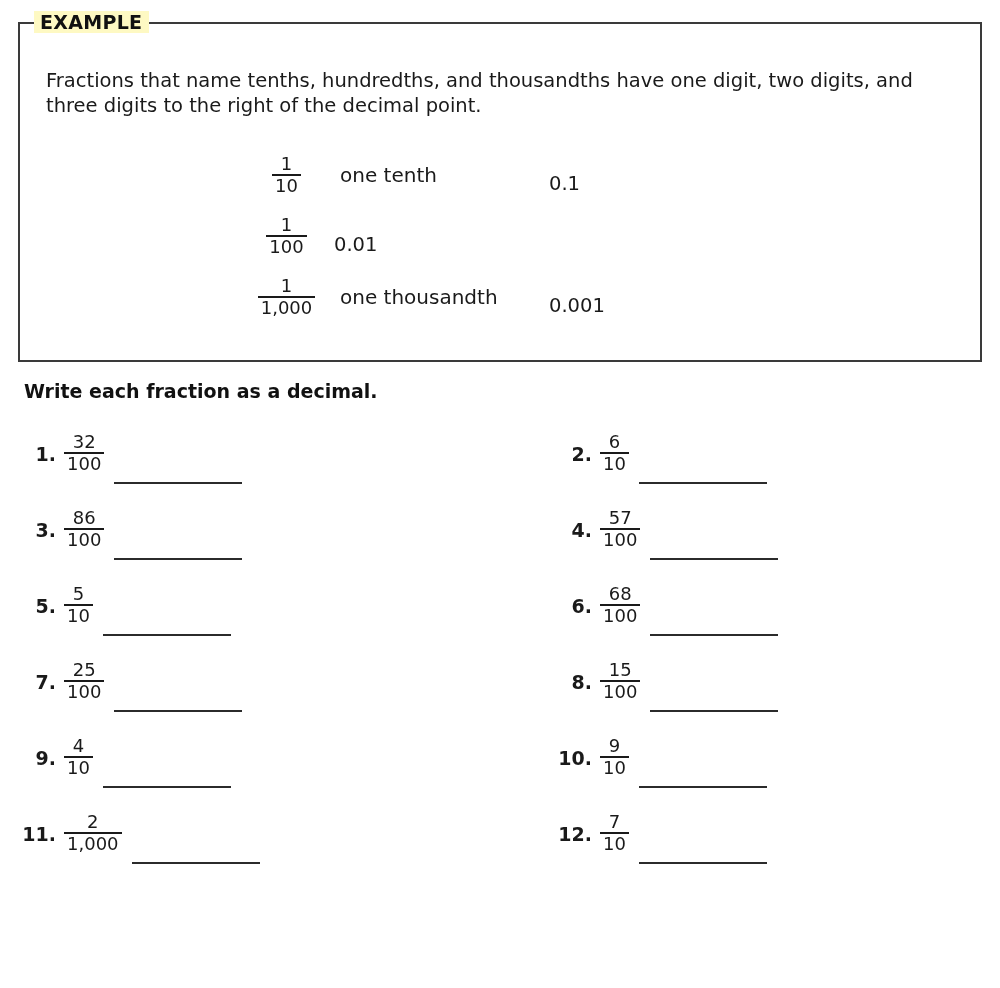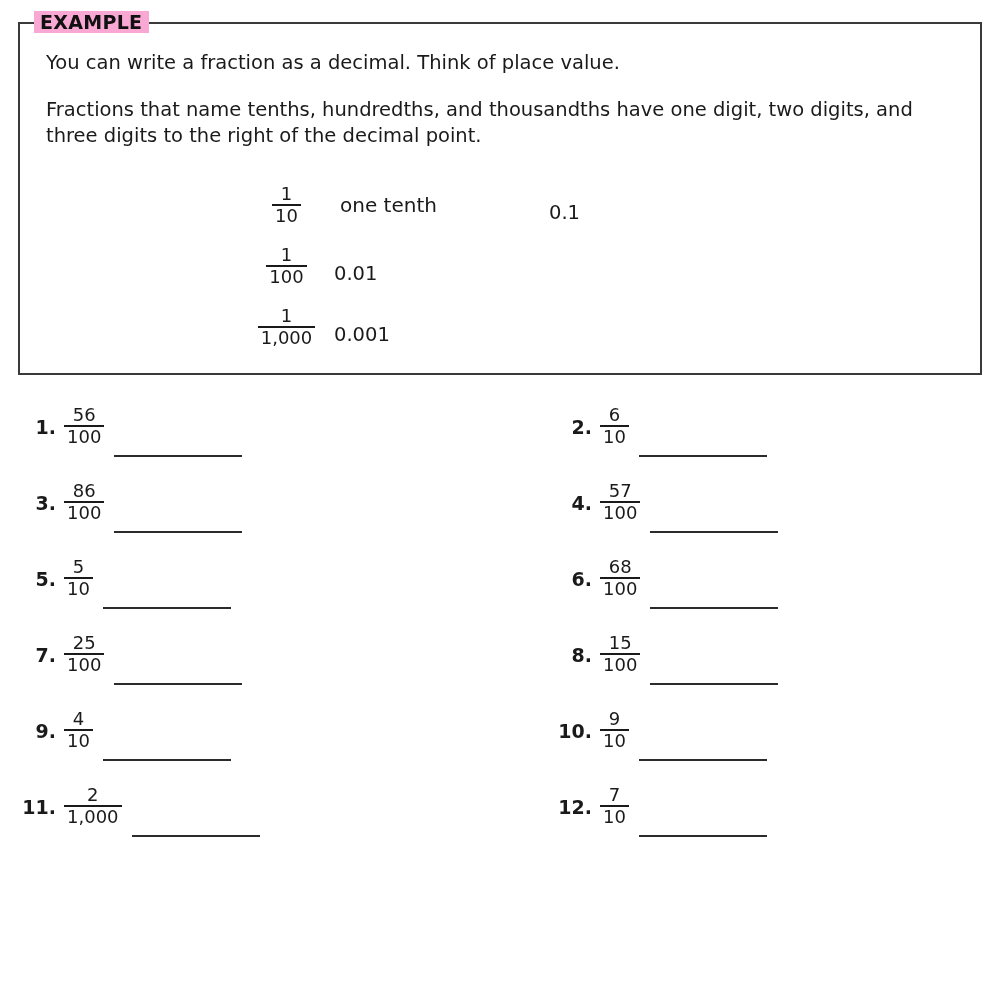--- a/index.html
+++ b/index.html
@@ -39,21 +39,21 @@
     margin: 22px 0 0 0;
     border: 2px solid #3a3a3a;
     padding: 22px 24px 16px 24px;
     min-height: 340px;
     box-sizing: border-box;
   }
   .example-legend {
     position: absolute;
     top: -13px;
     left: 14px;
-    background: #f9a8d4;
+    background: #fef9c3;
     padding: 0 7px 0 6px;
     font-weight: bold;
     font-size: 19px;
     letter-spacing: 0.3px;
     color: #111;
   }
   .example-text {
     font-size: 19.5px;
     line-height: 1.30;
     margin: 4px 0 0 2px;
@@ -157,21 +157,20 @@
   }
 </style>
 </head>
 <body>
 
 <div class="page">
 
 
   <div class="example-box">
     <div class="example-legend">EXAMPLE</div>
-    <div class="example-text">You can write a fraction as a decimal. Think of place value.</div>
     <div class="example-text second">Fractions that name tenths, hundredths, and thousandths have one digit, two digits, and three digits to the right of the decimal point.</div>
 
     <div class="frac-table">
 
       <div class="frac-row">
         <div class="frac-cell">
           <span class="frac">
             <span class="num">1</span>
             <span class="bar"></span>
             <span class="den">10</span>
@@ -193,33 +192,35 @@
       </div>
 
       <div class="frac-row">
         <div class="frac-cell">
           <span class="frac">
             <span class="num">1</span>
             <span class="bar"></span>
             <span class="den">1,000</span>
           </span>
         </div>
+        <div class="name-cell">one thousandth</div>
         <div class="dec-cell">0.001</div>
       </div>
 
     </div>
   </div>
 
+  <div class="directions">Write each fraction as a decimal.</div>
 
   <div class="problems">
 
     <div class="problem">
       <span class="num-label">1.</span>
       <span class="frac">
-        <span class="num">56</span>
+        <span class="num">32</span>
         <span class="bar"></span>
         <span class="den">100</span>
       </span>
       <span class="answer-line"></span>
     </div>
 
     <div class="problem col2 col2-offset">
       <span class="num-label">2.</span>
       <span class="frac">
         <span class="num">6</span>

